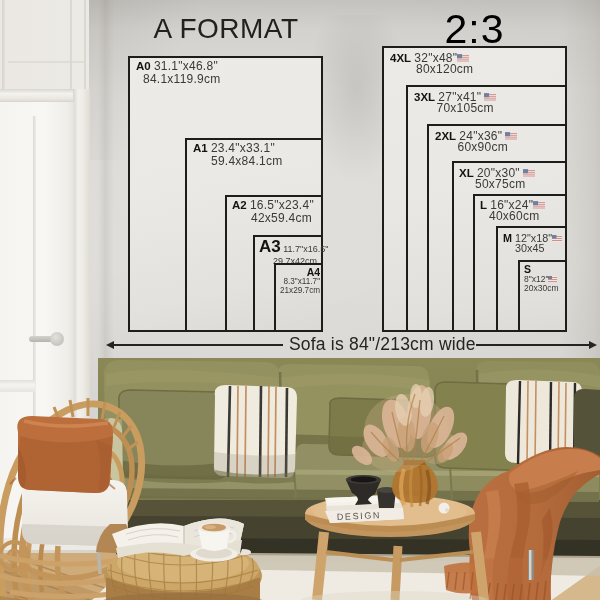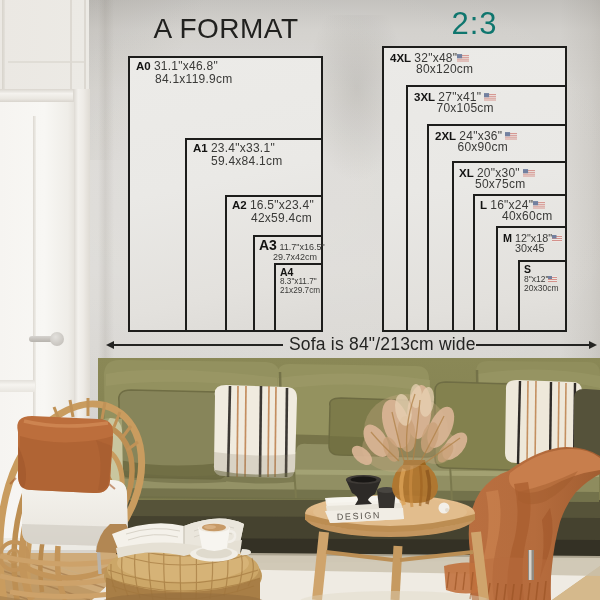--- a/index.html
+++ b/index.html
@@ -65,40 +65,40 @@
   background:radial-gradient(circle at 40% 35%,#e3e1dd,#bdb9b3);"></div>
 
 <div class="abs" style="left:98px;top:0;width:16px;height:600px;
   background:linear-gradient(90deg,rgba(110,102,90,0) 0,rgba(110,102,90,0.12) 45%,rgba(110,102,90,0) 100%);"></div>
 
 <div class="abs" style="left:129px;top:13px;width:194px;text-align:center;
   font-size:28px;letter-spacing:0.5px;color:#21211f;">A FORMAT</div>
 
 <div class="rect" style="left:128px;top:56px;width:194.5px;height:276px;background:linear-gradient(168deg,#ecebe8 0%,#eae9e6 45%,#e3e1dd 82%,#dcdad6 100%);"></div>
 
-<div class="lbl big" style="left:136px;top:60px;font-size:11.5px;"><span class="b">A0</span> <span class="dim">31.1"x46.8"<br><span style="margin-left:19px">84.1x119.9cm</span></span></div>
+<div class="lbl big" style="left:136px;top:60px;font-size:11.5px;"><span class="b">A0</span> <span class="dim">31.1"x46.8"<br><span style="margin-left:7px">84.1x119.9cm</span></span></div>
 
 <div class="rect" style="left:184.5px;top:137.5px;width:138px;height:194.5px;"></div>
 
 <div class="lbl big" style="left:193px;top:142px;font-size:11.5px;"><span class="b">A1</span> <span class="dim">23.4"x33.1"<br><span style="margin-left:18px">59.4x84.1cm</span></span></div>
 
 <div class="rect" style="left:224.5px;top:194.5px;width:98px;height:137.5px;"></div>
 
 <div class="lbl big" style="left:232px;top:199px;font-size:11.5px;"><span class="b">A2</span> <span class="dim">16.5"x23.4"<br><span style="margin-left:19px">42x59.4cm</span></span></div>
 
 <div class="rect" style="left:253px;top:234.5px;width:69.5px;height:97.5px;"></div>
 
-<div class="lbl" style="left:259px;top:238px;font-size:9px;"><span class="b" style="font-size:14px;">A3</span> <span class="dim">11.7"x16.5"<br><span style="margin-left:14px">29.7x42cm</span></span></div>
+<div class="lbl" style="left:259px;top:238px;font-size:9px;"><span class="b" style="font-size:17px;">A3</span> <span class="dim">11.7"x16.5"<br><span style="margin-left:14px">29.7x42cm</span></span></div>
 
 <div class="rect" style="left:273.5px;top:262.5px;width:49px;height:69.5px;"></div>
 
-<div class="lbl" style="left:280px;top:267px;font-size:8.2px;line-height:1.02;"><span class="b" style="font-size:10.5px;">A4</span><br><span class="dim">8.3"x11.7"<br>21x29.7cm</span></div>
+<div class="lbl" style="left:280px;top:267px;font-size:8.2px;line-height:1.02;text-align:right;"><span class="b" style="font-size:10.5px;">A4</span><br><span class="dim">8.3"x11.7"<br>21x29.7cm</span></div>
 
 <div class="abs" style="left:382px;top:6px;width:185px;text-align:center;
-  font-size:31px;letter-spacing:1px;color:#0f766e;">2:3</div>
+  font-size:41px;letter-spacing:1px;color:#000000;">2:3</div>
 
 <div class="rect" style="left:382px;top:46px;width:185px;height:286px;background:linear-gradient(172deg,#ebeae7 0%,#e9e8e5 48%,#e2e0dc 88%,#dddbd7 100%);"></div>
 
 <div class="lbl big tight" style="left:390px;top:53px;font-size:11.5px;"><span class="b">4XL</span> <span class="dim">32"x48"</span><svg class="flag" width="12" height="8.5" viewBox="0 0 13 9">
       <rect width="13" height="9" fill="#ece8e4"></rect>
       <g fill="#d4918b">
         <rect y="1" width="13" height="1"></rect>
         <rect y="3" width="13" height="1"></rect>
         <rect y="5" width="13" height="1"></rect>
         <rect y="7" width="13" height="1"></rect>
@@ -149,21 +149,21 @@
 
 <div class="lbl big tight" style="left:480px;top:200px;font-size:11.5px;"><span class="b">L</span> <span class="dim">16"x24"</span><svg class="flag" width="12" height="8.5" viewBox="0 0 13 9">
       <rect width="13" height="9" fill="#ece8e4"></rect>
       <g fill="#d4918b">
         <rect y="1" width="13" height="1"></rect>
         <rect y="3" width="13" height="1"></rect>
         <rect y="5" width="13" height="1"></rect>
         <rect y="7" width="13" height="1"></rect>
       </g>
       <rect width="5.5" height="4.5" fill="#72809f"></rect>
-    </svg><br><span class="dim" style="margin-left:22px">40x60cm</span></div>
+    </svg><br><span class="dim" style="margin-left:9px">40x60cm</span></div>
 
 <div class="rect" style="left:496px;top:226px;width:71px;height:106px;"></div>
 
 <div class="lbl" style="left:503px;top:232.5px;font-size:10.8px;line-height:1.0;"><span class="b">M</span> <span class="dim">12"x18"</span><svg class="flag" width="10" height="7" viewBox="0 0 10 7">
       <rect width="10" height="7" fill="#ece8e4"></rect>
       <g fill="#d4918b">
         <rect y="1" width="10" height="1"></rect>
         <rect y="3" width="10" height="1"></rect>
         <rect y="5" width="10" height="1"></rect>
       </g>

